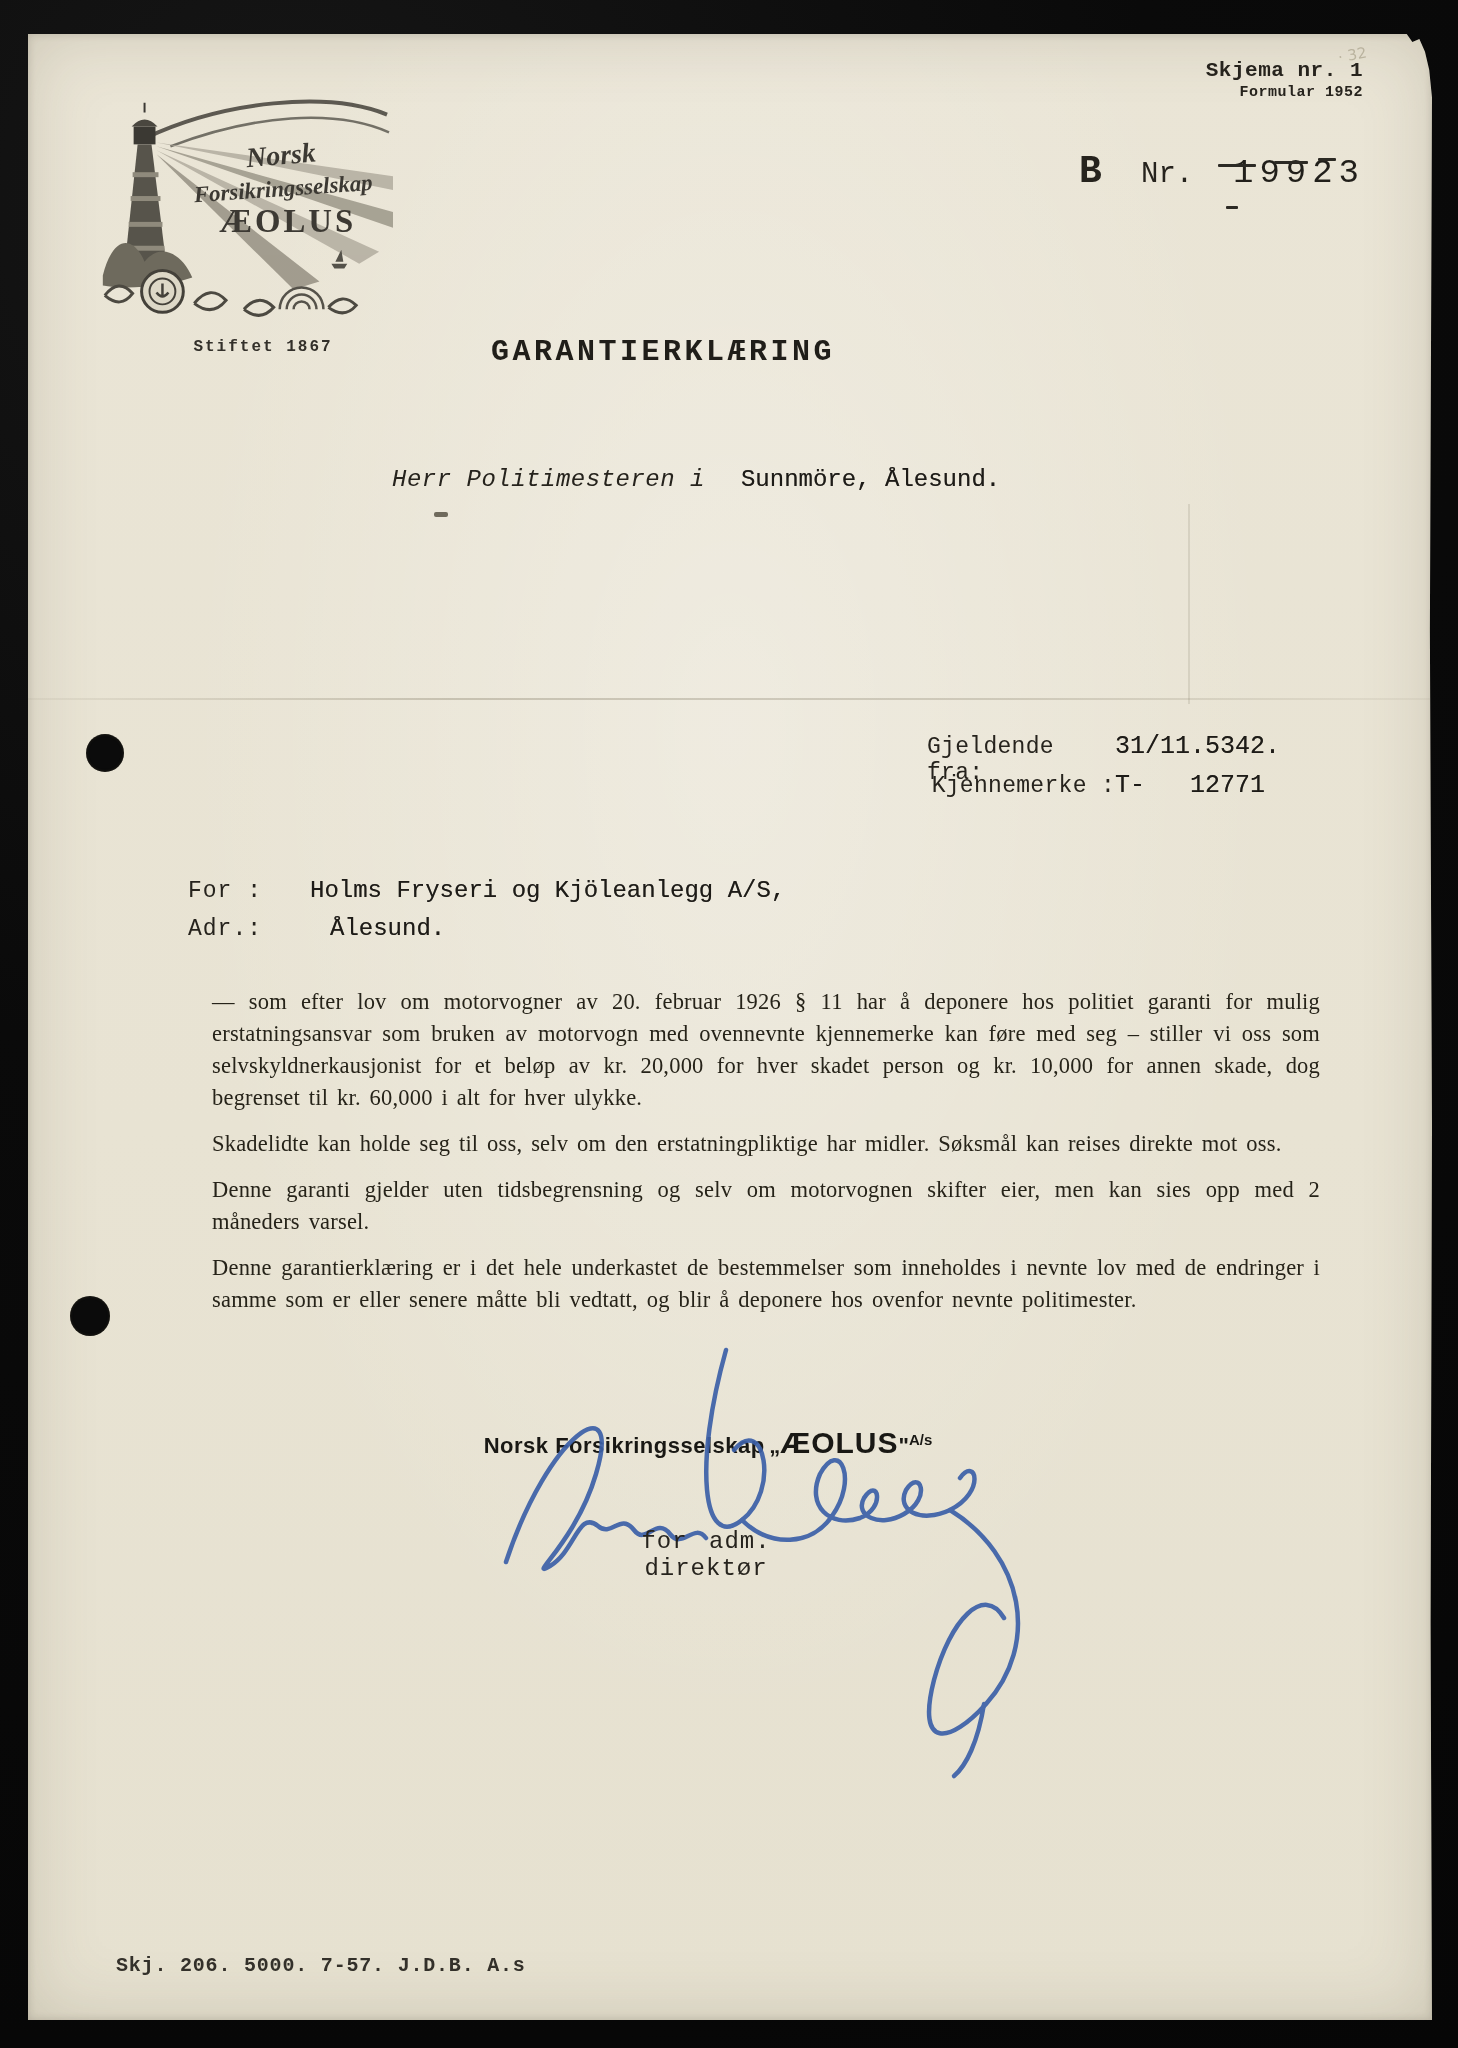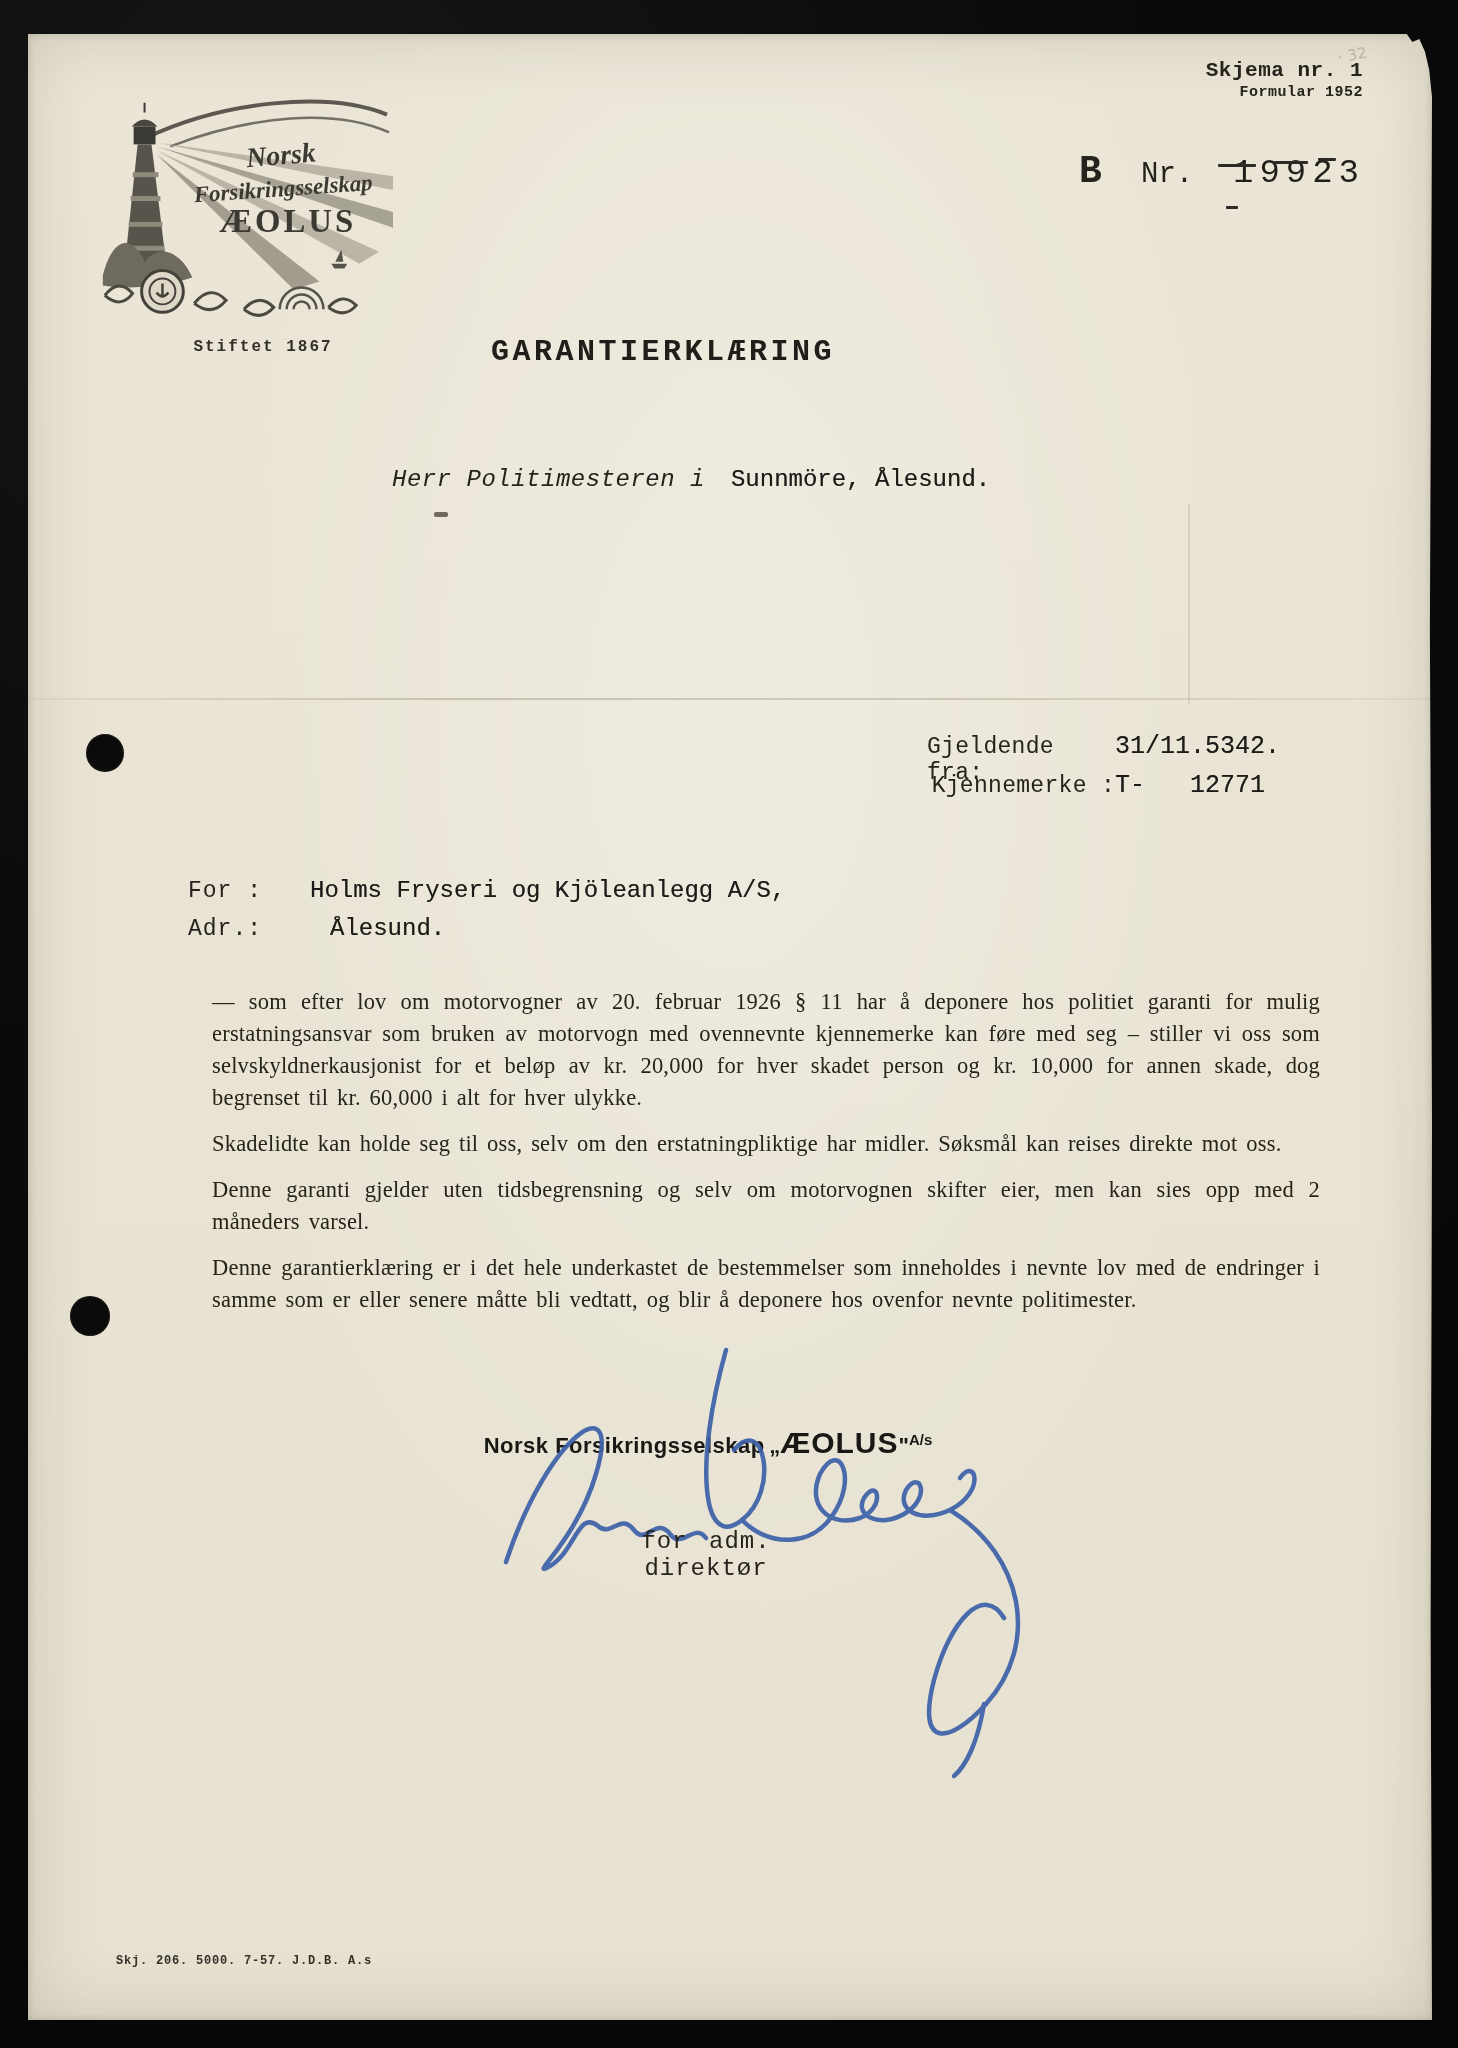--- a/index.html
+++ b/index.html
@@ -25,21 +25,21 @@
   .pencil-note{left:1310px;top:12px;color:#b3ac97;font-size:15px;transform:rotate(-10deg);
          font-family:"DejaVu Sans", sans-serif;opacity:.85;}
   .doc-b{left:1051px;top:116px;font-size:38px;font-weight:bold;}
   .doc-nr{left:1113px;top:124px;font-size:29px;}
   .doc-no{left:1205px;top:120px;font-size:34px;letter-spacing:6px;color:#211f1a;}
   .mark{background:#2c2a24;border-radius:1px;}
   .founded{left:150px;top:304px;width:170px;text-align:center;font-size:16px;
          font-weight:bold;letter-spacing:2px;color:#33302a;}
   .doc-title{left:400px;top:301px;width:470px;text-align:center;font-size:30px;
          font-weight:bold;letter-spacing:3.5px;color:#201e19;}
-  .addressee{left:364px;top:432px;display:flex;align-items:center;gap:26px;}
+  .addressee{left:364px;top:432px;display:flex;align-items:center;gap:36px;}
   .addressee .lab{font-style:italic;font-size:24px;letter-spacing:.5px;}
   .addressee .val{font-size:24px;}
   .addressee-dash{left:406px;top:478px;width:14px;height:5px;background:#6f6a5c;border-radius:2px;}
   .fold-h{left:0;top:664px;width:100%;height:2px;
          background:linear-gradient(90deg, rgba(130,122,100,.08), rgba(130,122,100,.35) 30%,
                     rgba(130,122,100,.28) 70%, rgba(130,122,100,.08));}
   .fold-v{left:1160px;top:470px;width:2px;height:200px;background:rgba(130,122,100,.18);}
   .details-row{display:flex;align-items:baseline;}
   .details-row .lab{font-size:23px;width:188px;letter-spacing:.3px;}
   .details-row .val{font-size:25px;}
@@ -55,21 +55,21 @@
          color:#262319;word-spacing:3px;letter-spacing:.2px;}
   .company-line{left:380px;top:1392px;width:600px;text-align:center;white-space:nowrap;
          font-family:"Liberation Sans", sans-serif;color:#191814;}
   .company-line .pre{font-size:22px;font-weight:bold;letter-spacing:.5px;}
   .company-line .q{font-size:22px;font-weight:bold;}
   .company-line .nm{font-size:30px;font-weight:bold;letter-spacing:1px;}
   .company-line .as{font-size:15px;font-weight:bold;vertical-align:8px;}
   .signed-by{left:548px;top:1494px;width:260px;text-align:center;font-size:24px;
          letter-spacing:1px;word-spacing:6px;color:#26231d;}
   .signature-svg{left:360px;top:1280px;}
-  .footer-imprint{left:88px;top:1920px;font-size:12px;font-weight:bold;letter-spacing:.8px;
+  .footer-imprint{left:88px;top:1920px;font-size:20px;font-weight:bold;letter-spacing:.8px;
          color:#33302a;}
   .punch-hole{background:#0b0b0b;border-radius:50%;box-shadow:0 0 3px rgba(60,55,40,.6) inset;}
   .hole1{left:58px;top:700px;width:38px;height:38px;}
   .hole2{left:42px;top:1262px;width:40px;height:40px;}
 </style>
 </head>
 <body>
 
 <div class="scan-bg">
   <div class="paper">

